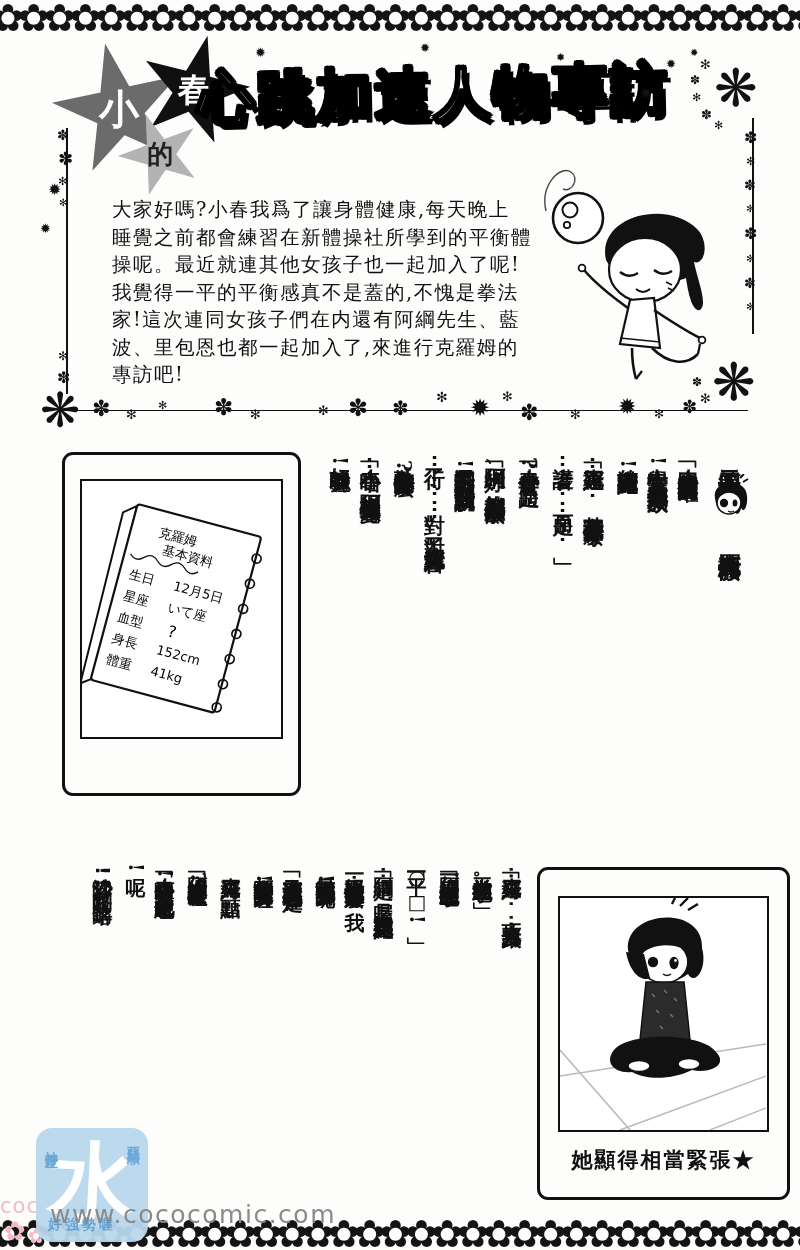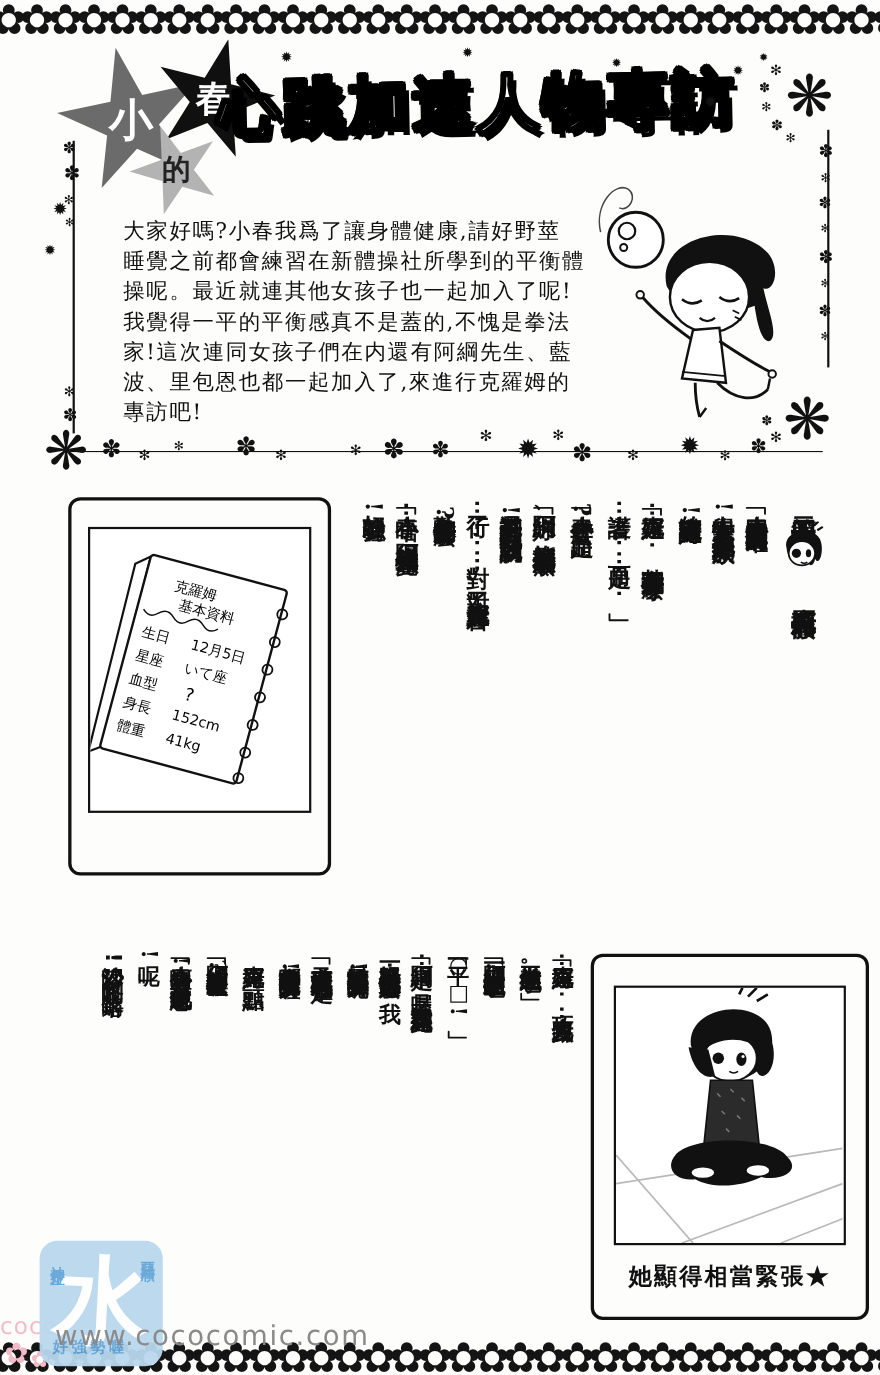--- a/index.html
+++ b/index.html
@@ -116,21 +116,21 @@
   <span class="fl" style="left:744px;top:178px;font-size:14px;">✽</span>
   <span class="fl" style="left:746px;top:204px;font-size:10px;">✻</span>
   <span class="fl" style="left:744px;top:226px;font-size:16px;">✽</span>
   <span class="fl" style="left:746px;top:254px;font-size:10px;">✻</span>
   <span class="fl" style="left:744px;top:276px;font-size:14px;">✽</span>
   <span class="fl" style="left:746px;top:302px;font-size:10px;">✻</span>
   <span class="fl" style="left:712px;top:356px;font-size:52px;">❋</span>
   <span class="fl" style="left:700px;top:392px;font-size:13px;">✻</span>
   <span class="fl" style="left:692px;top:376px;font-size:12px;">✽</span>
 
-  <div class="intro">大家好嗎?小春我爲了讓身體健康,請好野莖
+  <div class="intro">大家好嗎?小春我爲了讓身體健康,每天晚上
 睡覺之前都會練習在新體操社所學到的平衡體
 操呢。最近就連其他女孩子也一起加入了呢!
 我覺得一平的平衡感真不是蓋的,不愧是拳法
 家!這次連同女孩子們在内還有阿綱先生、藍
 波、里包恩也都一起加入了,來進行克羅姆的
 專訪吧!</div>
 
   <svg class="scribble" width="52" height="52" viewBox="0 0 52 52">
     <path d="M6,48 C0,22 20,2 31,9 C40,15 32,30 23,26" fill="none" stroke="#444" stroke-width="1.4"></path>
   </svg>

